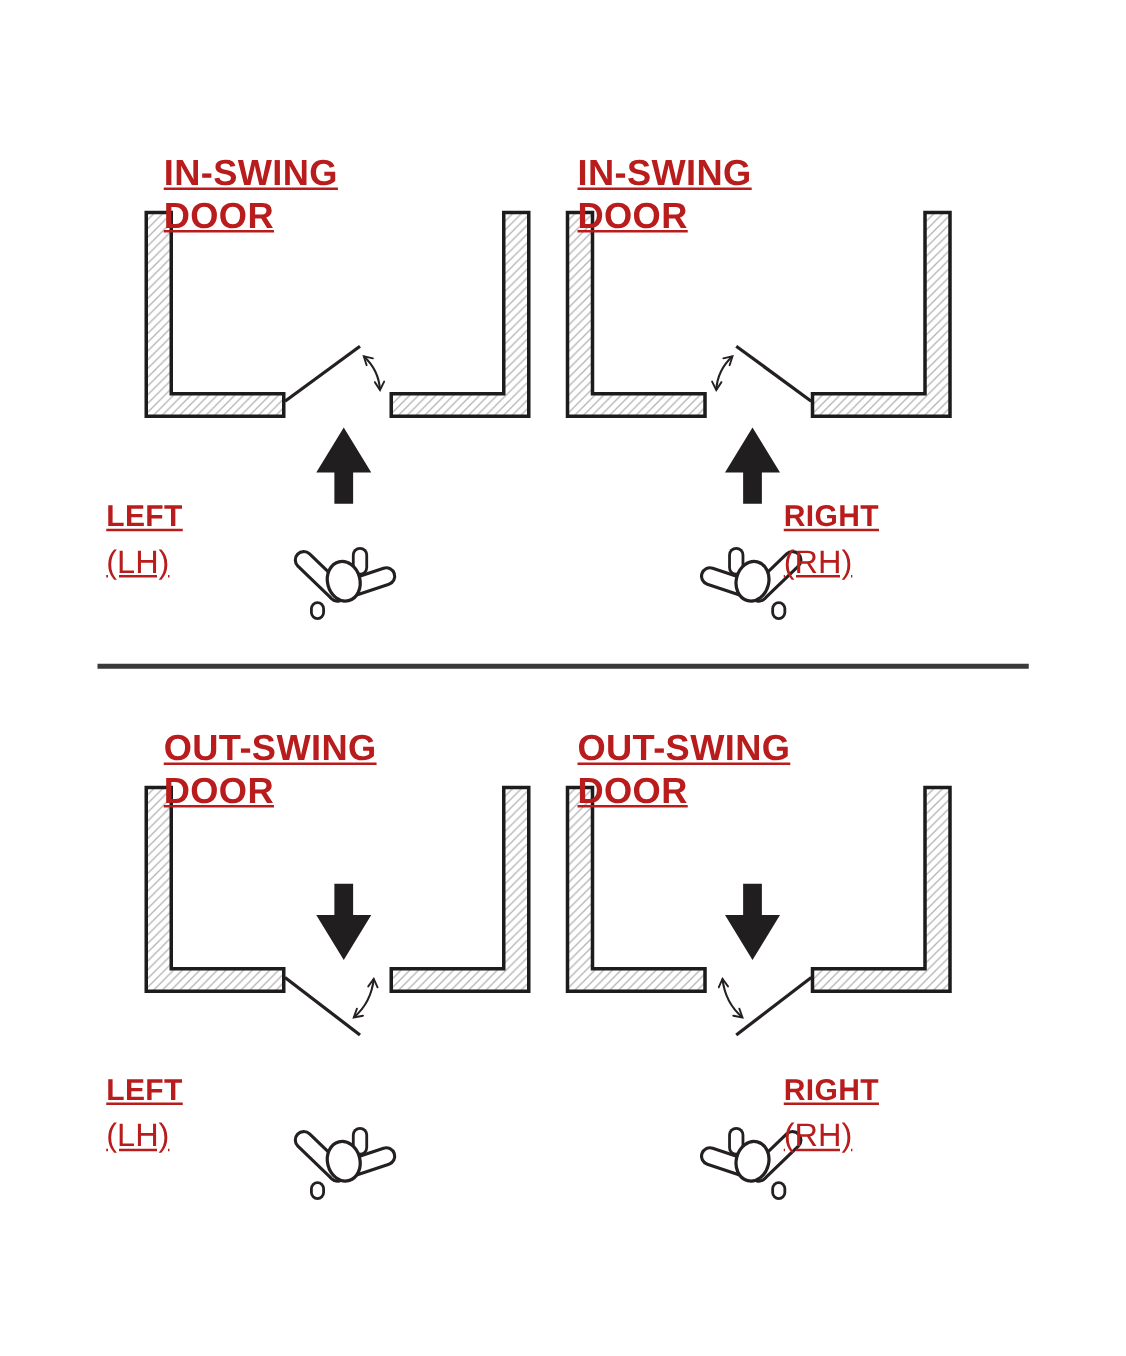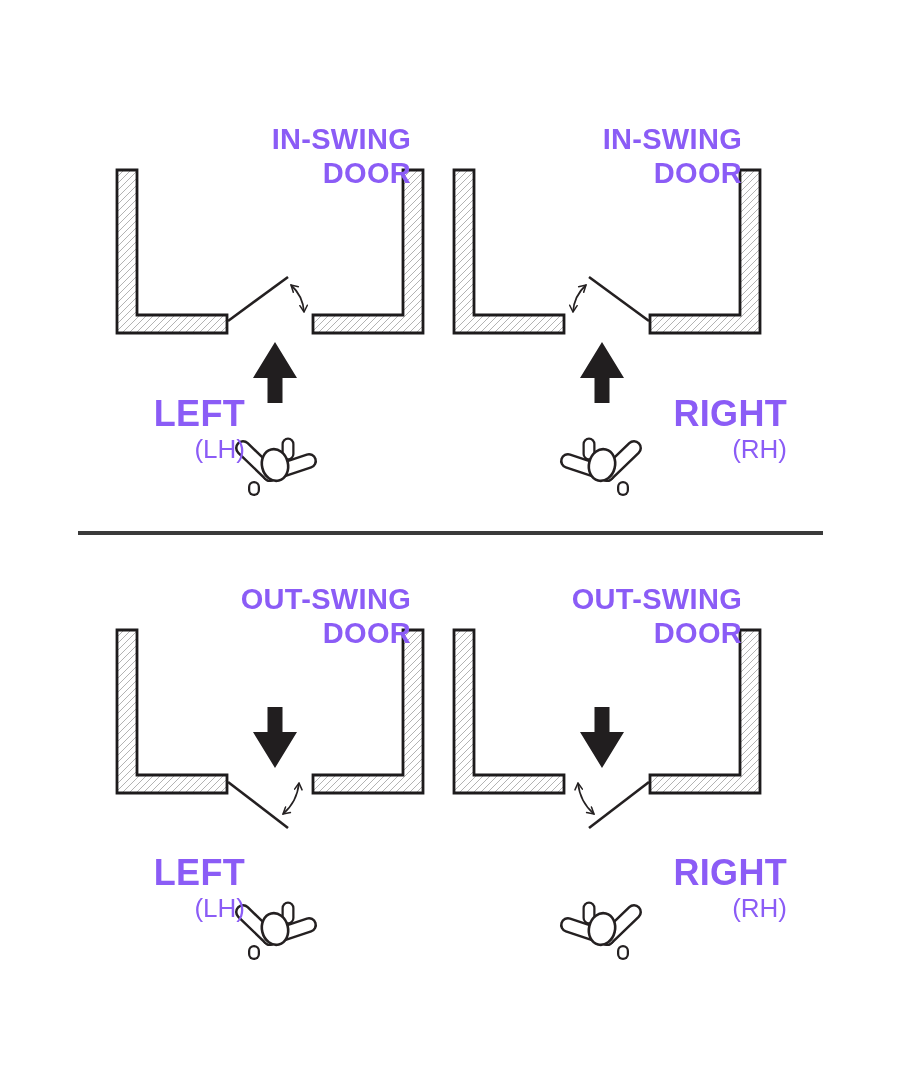--- a/index.html
+++ b/index.html
@@ -4,23 +4,23 @@
 <style>
   html,body{margin:0;padding:0;background:#ffffff;}
   .page{
     position:relative;
     width:901px;height:1085px;
     background:#ffffff;
     overflow:hidden;
     font-family:"Liberation Sans",sans-serif;
   }
   .art{position:absolute;left:0;top:0;}
-  .label{position:absolute;text-align:right;color:#8b5cf6;}
+  .label{position:absolute;text-align:left;color:#b91c1c;text-decoration:underline;}
   .title{width:280px;font-weight:700;font-size:29px;line-height:34px;letter-spacing:0.3px;}
-  .hand{width:160px;font-weight:700;font-size:36px;line-height:28px;letter-spacing:0.3px;}
+  .hand{width:160px;font-weight:700;font-size:24px;line-height:28px;letter-spacing:0.3px;}
   .code{width:160px;font-weight:400;font-size:26px;line-height:28px;}
   .divider{position:absolute;left:78px;top:531px;width:745px;height:4px;background:#3a3a3a;}
   .t-tl{left:131px;top:122px;}
   .t-tr{left:462px;top:122px;}
   .t-bl{left:131px;top:582px;}
   .t-br{left:462px;top:582px;}
   .h-tl{left:85px;top:400px;}
   .h-tr{left:627px;top:400px;}
   .h-bl{left:85px;top:859px;}
   .h-br{left:627px;top:859px;}

